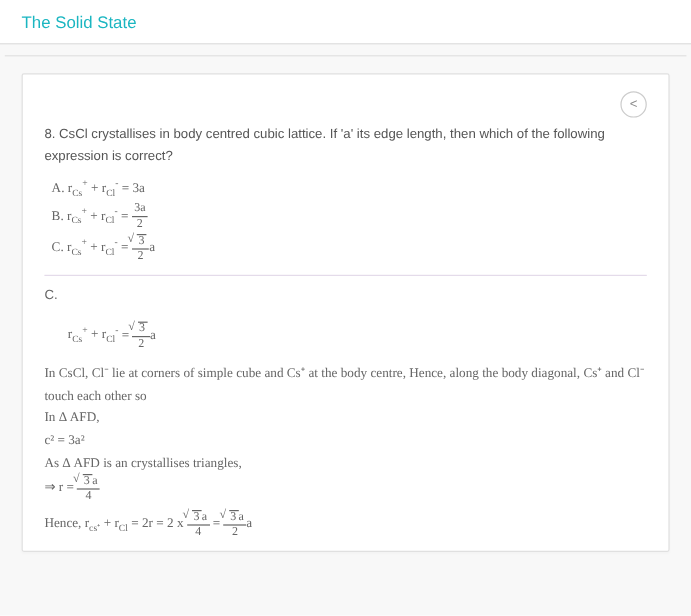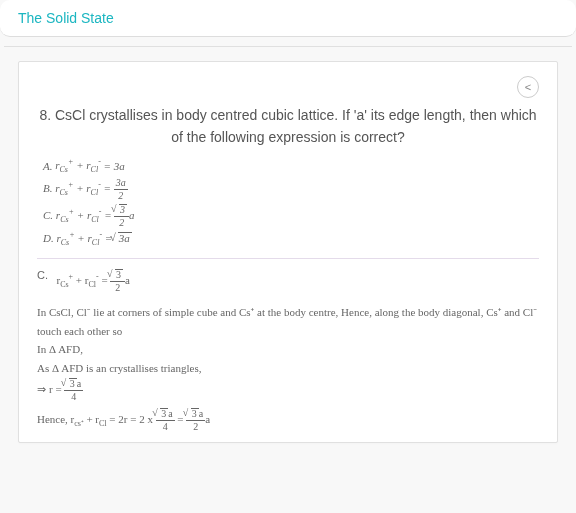--- a/index.html
+++ b/index.html
@@ -1,29 +1,29 @@
 <!DOCTYPE html>
 <html><head>
 <meta charset="utf-8">
 <style>
 * { margin: 0; padding: 0; box-sizing: border-box; }
 body { font-family: Arial, Helvetica, sans-serif; background: #f8f8f8; width: 576px; height: 513px; overflow: hidden; position: relative; }
-.header { background: #fff; padding: 10px 18px; border-bottom: 1px solid #ddd; border-radius: 10px; }
+.header { background: #fff; padding: 10px 18px; border-bottom: 1px solid #ddd; }
 .header-title { color: #1bb6c1; font-size: 14px; font-weight: 500; }
 .gap { height: 10px; border-bottom: 1px solid #e0e0e0; margin: 0 4px; }
 .card { background: #fff; margin: 14px 18px 0 18px; border: 1px solid #e0e0e0; border-radius: 2px; padding: 10px 18px 10px 18px; position: relative; box-shadow: 0 1px 2px rgba(0,0,0,0.02); }
 .share-row { text-align: right; padding: 4px 0 6px 0; }
 .share-btn { display: inline-flex; align-items: center; justify-content: center; width: 22px; height: 22px; border: 1px solid #ccc; border-radius: 50%; font-size: 11px; color: #888; cursor: pointer; }
-.q-text { font-size: 14px; color: #555; line-height: 1.6; margin-bottom: 10px; text-align: center; }
+.q-text { font-size: 11px; color: #555; line-height: 1.6; margin-bottom: 10px; }
 .options { margin: 6px 0 10px 6px; }
-.opt { font-size: 11px; color: #666; line-height: 1.1; margin: 3px 0; font-style: italic; }
+.opt { font-size: 11px; color: #666; line-height: 1.1; margin: 3px 0; }
 .ion { font-family: "Times New Roman", serif; }
 .hr { border: none; border-top: 1px solid #c9b8d6; opacity: 0.5; margin: 8px 0 10px 0; }
 .ans-label { font-size: 11px; color: #666; display: inline-block; vertical-align: top; margin-right: 4px; }
-.ans-math { font-size: 11px; color: #666; display: inline-block; vertical-align: middle; }
+.ans-math { font-size: 11px; color: #666; display: inline-block; vertical-align: middle; margin-top: 28px; }
 .expl { font-size: 11px; color: #666; line-height: 1.7; margin-top: 10px; }
 .expl p { margin: 0 0; }
 .sqrt { border-top: 1px solid #666; padding: 0 2px 0 1px; position: relative; display: inline-block; line-height: 1; }
 .sqrt::before { content: "√"; position: absolute; left: -8px; top: -1px; }
 .frac { display: inline-block; vertical-align: middle; text-align: center; font-size: 10px; line-height: 1; }
 .frac .n { display: block; border-bottom: 1px solid #666; padding: 0 2px 1px 2px; }
 .frac .d { display: block; padding: 1px 2px 0 2px; }
 .sub { font-size: 8px; vertical-align: sub; }
 .sup { font-size: 8px; vertical-align: super; }
 </style>
@@ -50,39 +50,36 @@
     <div class="opt ion">
       <span>B.</span>
       <span>r<span class="sub">Cs</span><span class="sup">+</span> + r<span class="sub">Cl</span><span class="sup">-</span></span> = 
       <span class="frac"><span class="n">3a</span><span class="d">2</span></span>
     </div>
     <div class="opt ion">
       <span>C.</span>
       <span>r<span class="sub">Cs</span><span class="sup">+</span> + r<span class="sub">Cl</span><span class="sup">-</span></span> = 
       <span class="frac"><span class="n">&nbsp;<span class="sqrt">3</span></span><span class="d">2</span></span><span>a</span>
     </div>
-    <div class="opt ion">
-      <span>D.</span>
-      <span>r<span class="sub">Cs</span><span class="sup">+</span> + r<span class="sub">Cl</span><span class="sup">-</span></span> = &nbsp;<span class="sqrt">3a</span>
-    </div>
   </div>
 
   <hr class="hr">
 
   <div>
     <span class="ans-label">C.</span>
     <span class="ans-math ion">
       <span>r<span class="sub">Cs</span><span class="sup">+</span> + r<span class="sub">Cl</span><span class="sup">-</span></span> = 
       <span class="frac"><span class="n">&nbsp;<span class="sqrt">3</span></span><span class="d">2</span></span><span>a</span>
     </span>
   </div>
 
   <div class="expl ion">
     <p>In CsCl, Cl⁻ lie at corners of simple cube and Cs⁺ at the body centre, Hence, along the body diagonal, Cs⁺ and Cl⁻ touch each other so</p>
     <p>In Δ AFD,</p>
+    <p>c² = 3a²</p>
     <p>As Δ AFD is an crystallises triangles,</p>
     <p><span>⇒ r = </span>
       <span class="frac"><span class="n">&nbsp;<span class="sqrt">3</span>a</span><span class="d">4</span></span>
     </p>
     <p style="margin-top:6px;">
       <span>Hence, r</span><span class="sub">cs⁺</span><span> + r</span><span class="sub">Cl</span><span> = 2r = 2 x</span>
       <span class="frac"><span class="n">&nbsp;<span class="sqrt">3</span>a</span><span class="d">4</span></span> = 
       <span class="frac"><span class="n">&nbsp;<span class="sqrt">3</span>a</span><span class="d">2</span></span>a
     </p>
   </div>

